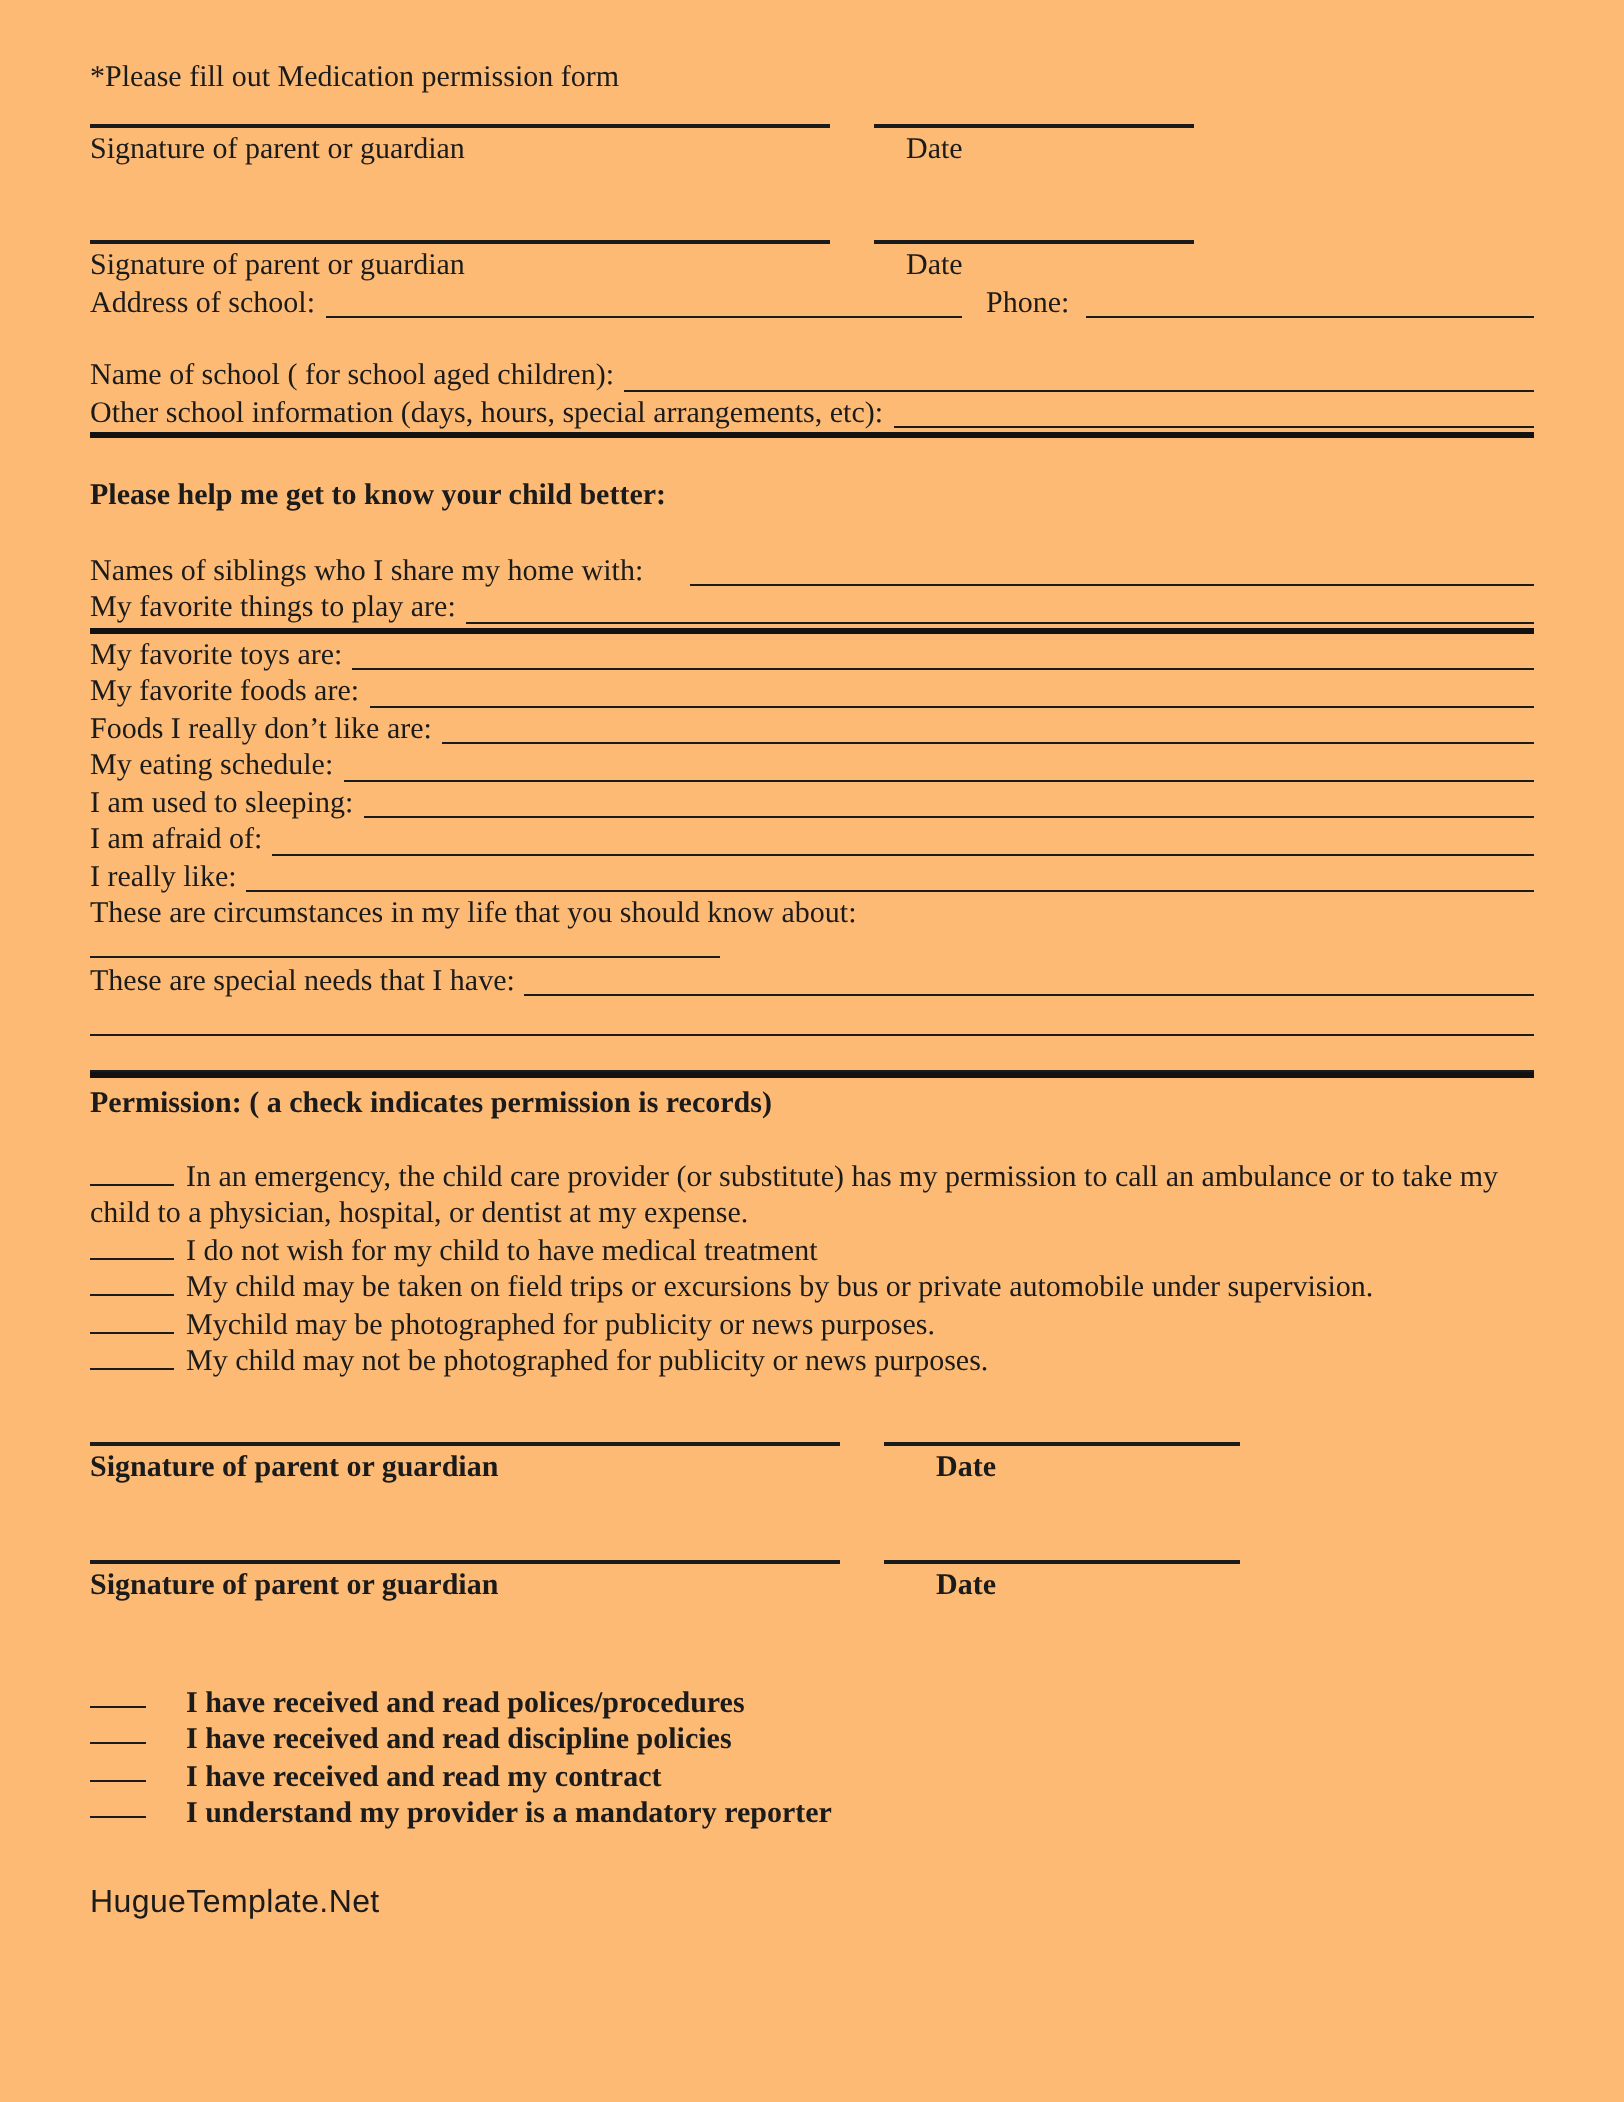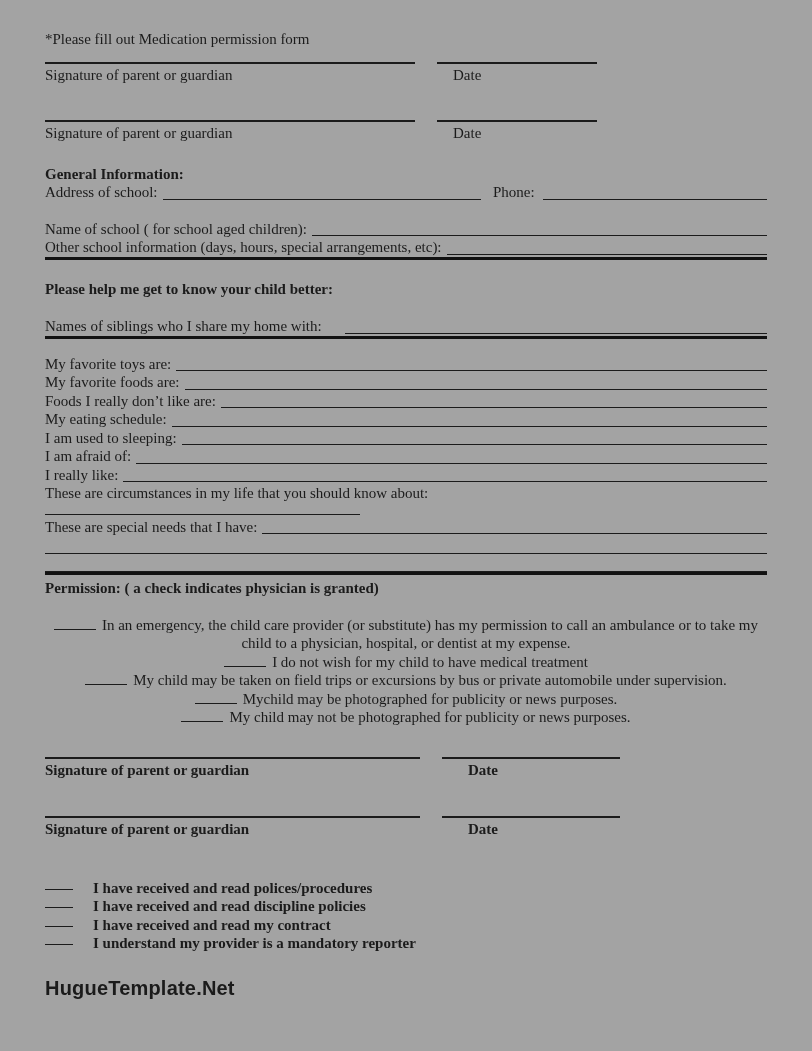--- a/index.html
+++ b/index.html
@@ -1,20 +1,20 @@
 <!DOCTYPE html>
 <html><head>
 <meta charset="utf-8">
 <style>
   * { box-sizing: border-box; }
   html, body { margin: 0; padding: 0; background: #ffffff; }
   .page {
     width: 812px; height: 1051px;
     padding: 30px 45px 0 45px;
-    background: #a3a3a3;
+    background: #fdba74;
     font-family: "Liberation Serif", serif;
     font-size: 15px; line-height: 18.5px;
     color: #1b1b1b;
     overflow: hidden;
   }
   .b { font-weight: bold; }
   .title-row { margin: 0; }
 
   
   .sig-block { display: flex; }
@@ -35,34 +35,34 @@
   .phone-lbl { white-space: nowrap; padding: 0 8px 0 12px; }
 
   hr.thick { border: none; height: 3px; background: #121212; margin: 0; width: 100%; }
 
   .short-line { width: 315px; height: 12px; border-bottom: 1.5px solid #1b1b1b; }
   .blank-line { height: 18px; border-bottom: 1.5px solid #1b1b1b; }
 
   
   .pblank { display: inline-block; width: 42px; height: 4px;
             border-bottom: 1.5px solid #1b1b1b; margin-right: 6px; }
-  .perm-item { margin: 0; text-align: center; }
+  .perm-item { margin: 0; }
   .ack-row { display: flex; align-items: center; height: 18.5px; }
   .cblank { display: inline-block; width: 28px; height: 4px; flex: 0 0 28px;
             border-bottom: 1.5px solid #1b1b1b; margin-right: 20px; }
 
-  .footer { font-family: "Liberation Sans", sans-serif; font-weight: bold;
-            font-size: 20px; margin-top: 26px; letter-spacing: 0.2px; }
+  .footer { font-family: "Liberation Sans", sans-serif; font-weight: normal;
+            font-size: 16px; margin-top: 26px; letter-spacing: 0.2px; }
 
   
   .mt13 { margin-top: 13px; }  .mt36 { margin-top: 36px; }
   .mt22 { margin-top: 22px; }  .mt18 { margin-top: 18px; }
   .mt10 { margin-top: 10px; }  .mt20 { margin-top: 20px; }
   .mt19 { margin-top: 19px; gap: 18px; }  .mt12 { margin-top: 12px; }
-  .mt2  { margin-top: 16px; }   .mt3  { margin-top: 3px; }
+  .mt2  { margin-top: 2px; }   .mt3  { margin-top: 3px; }
   .mt4  { margin-top: 4px; }   .mt30 { margin-top: 30px; }
   .mt37 { margin-top: 37px; }  .mt40 { margin-top: 40px; }
 </style>
 </head>
 <body>
 
 <div class="page">
 
   <p class="title-row">*Please fill out Medication permission  form</p>
 
@@ -81,21 +81,20 @@
     <div class="sig-col1">
       <div class="sig-line"></div>
       <div class="sig-label">Signature of parent or guardian</div>
     </div>
     <div class="sig-col2">
       <div class="sig-line"></div>
       <div class="sig-label date-indent">Date</div>
     </div>
   </div>
 
-  <div class="b mt22">General Information:</div>
 
   <div class="field">
     <span class="lbl">Address of school:</span>
     <span class="fill mid"></span>
     <span class="phone-lbl">Phone:</span>
     <span class="fill"></span>
   </div>
   <div class="field mt18">
     <span class="lbl">Name of school ( for school aged children):</span>
     <span class="fill"></span>
@@ -106,20 +105,24 @@
   </div>
 
   <hr class="thick mt10">
 
   <div class="b mt20">Please help me get to know your child better:</div>
 
   <div class="field mt19">
     <span class="lbl">Names of siblings  who I share my home with:</span>
     <span class="fill"></span>
   </div>
+  <div class="field">
+    <span class="lbl">My favorite things to play are:</span>
+    <span class="fill"></span>
+  </div>
 
   <hr class="thick mt12">
 
   <div class="field mt2">
     <span class="lbl">My favorite toys are:</span>
     <span class="fill"></span>
   </div>
   <div class="field">
     <span class="lbl">My favorite foods are:</span>
     <span class="fill"></span>
@@ -150,21 +153,21 @@
 
   <div class="field mt3">
     <span class="lbl">These are special needs that I have:</span>
     <span class="fill"></span>
   </div>
   <div class="blank-line"></div>
   <div class="blank-line"></div>
 
   <hr class="thick mt12">
 
-  <div class="b mt4">Permission:  ( a check indicates  physician  is granted)</div>
+  <div class="b mt4">Permission:  ( a check indicates  permission  is records)</div>
 
   <div class="mt18">
     <p class="perm-item">
       <span class="pblank"></span><span>In an emergency,  the child care provider (or substitute) has my permission  to call an ambulance  or to take my child to a physician,  hospital,  or dentist at my expense.</span>
     </p>
     <p class="perm-item">
       <span class="pblank"></span><span>I do not wish for my child to have medical treatment</span>
     </p>
     <p class="perm-item">
       <span class="pblank"></span><span>My child may be taken on field trips or excursions by bus or private automobile under supervision.</span>

